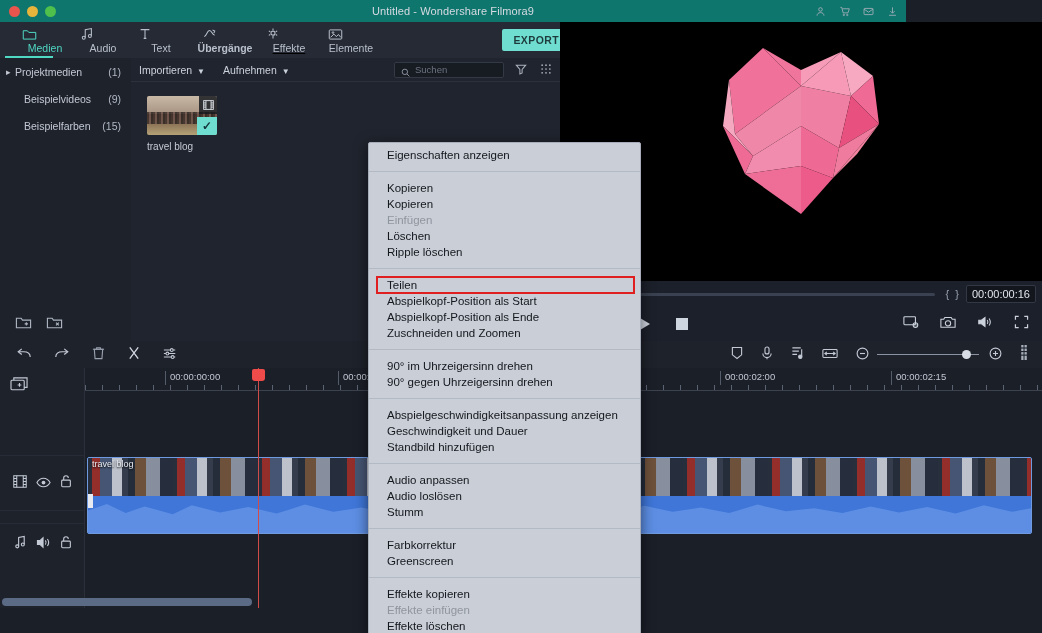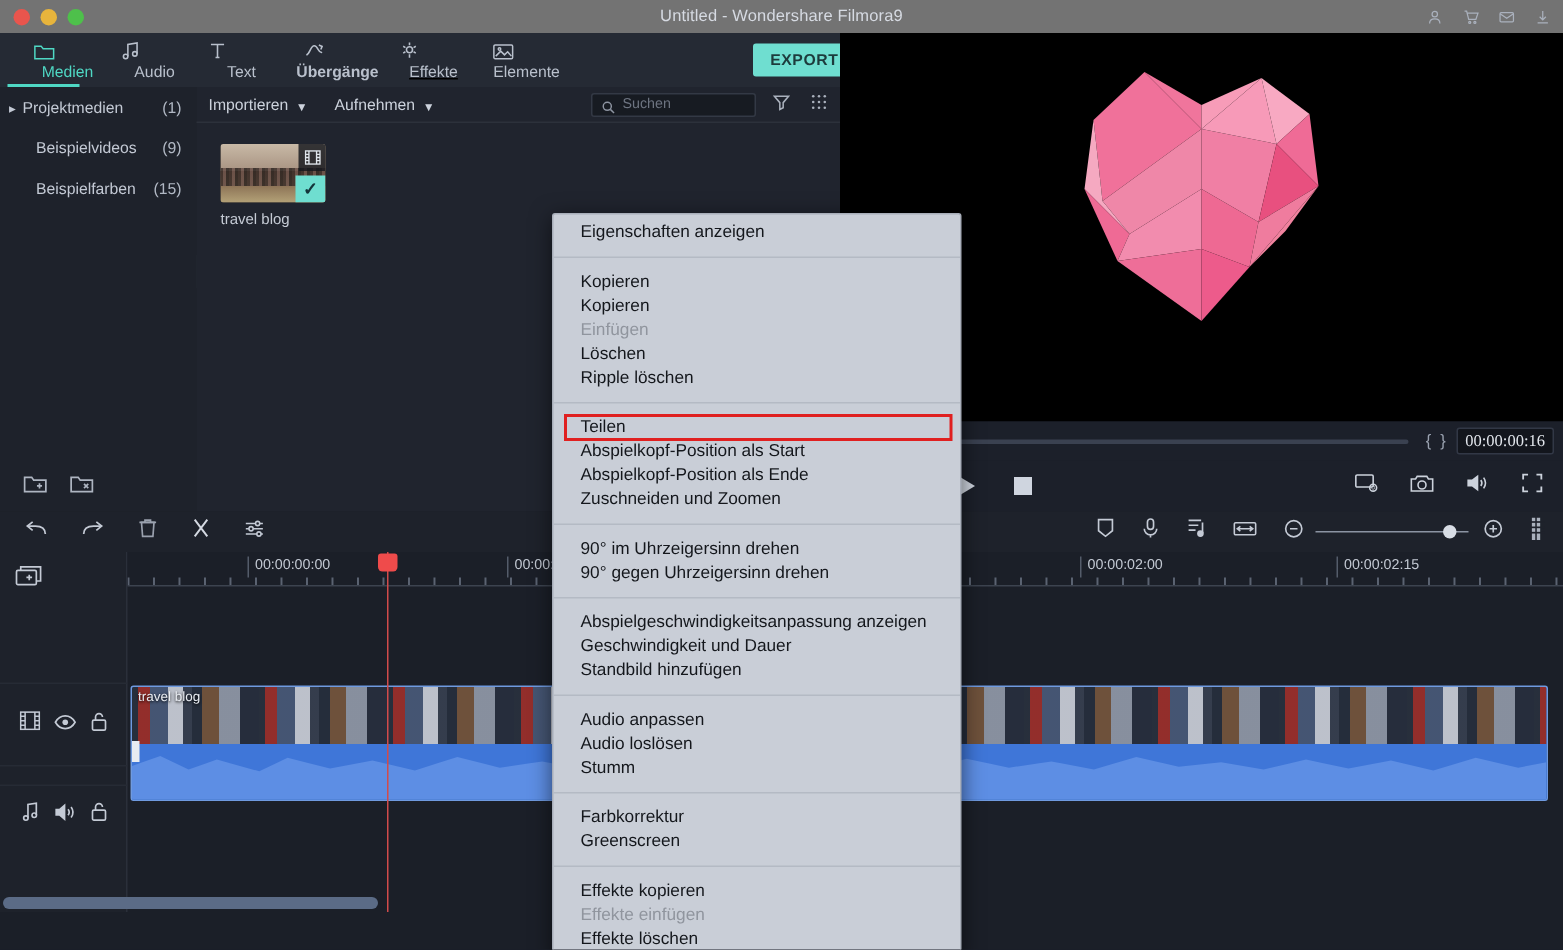--- a/index.html
+++ b/index.html
@@ -7,22 +7,22 @@
     width: 1042px; height: 633px;
     background: #1b1f28;
     font-family: "Liberation Sans", sans-serif;
     overflow: hidden;
     -webkit-font-smoothing: antialiased;
   }
   #app { position: relative; width: 1042px; height: 633px; }
 
   
   .titlebar {
-    position: absolute; left: 0; top: 0; width: 1042px; height: 22px;
-    background: #737373; display: flex; align-items: center;
+    position: absolute; left: 0; top: 0; width: 906px; height: 22px;
+    background: #0f766e; display: flex; align-items: center;
   }
   .traffic { display: flex; gap: 7px; margin-left: 9px; }
   .dot { width: 11px; height: 11px; border-radius: 50%; }
   .dot.red { background: #e9554d; }
   .dot.yellow { background: #e7b43c; }
   .dot.green { background: #4ec04b; }
   .title-text {
     position: absolute; left: 0; right: 0; text-align: center;
     font-size: 11px; color: #d6dae2; letter-spacing: .1px;
   }
@@ -150,21 +150,21 @@
     position: absolute; left: 560px; top: 281px; width: 482px; height: 26px;
     background: #1c202a; display: flex; align-items: center; padding: 0 6px;
   }
   .seek {
     flex: 1; height: 3px; background: #3a4150; border-radius: 2px; margin-right: 8px;
   }
   .brace { color: #9aa2b0; font-size: 11px; padding: 0 3px; cursor: pointer; }
   .tc-box {
     background: #13161d; border: 1px solid #323846; border-radius: 2px;
     color: #e2e6ec; font-size: 11px; padding: 2px 5px; margin-left: 4px;
-    font-family: Liberation Serif, serif;
+    font-family: Liberation Sans, sans-serif;
   }
   .preview-ctrl {
     position: absolute; left: 560px; top: 307px; width: 482px; height: 34px;
     background: #1c202a; display: flex; align-items: center;
   }
   .pc-left { display: flex; align-items: center; gap: 26px; padding-left: 80px; }
   .pc-right { margin-left: auto; display: flex; align-items: center; gap: 21px; padding-right: 13px; }
   .play-tri {
     width: 0; height: 0; border-left: 10px solid #cfd5df;
     border-top: 6px solid transparent; border-bottom: 6px solid transparent;

